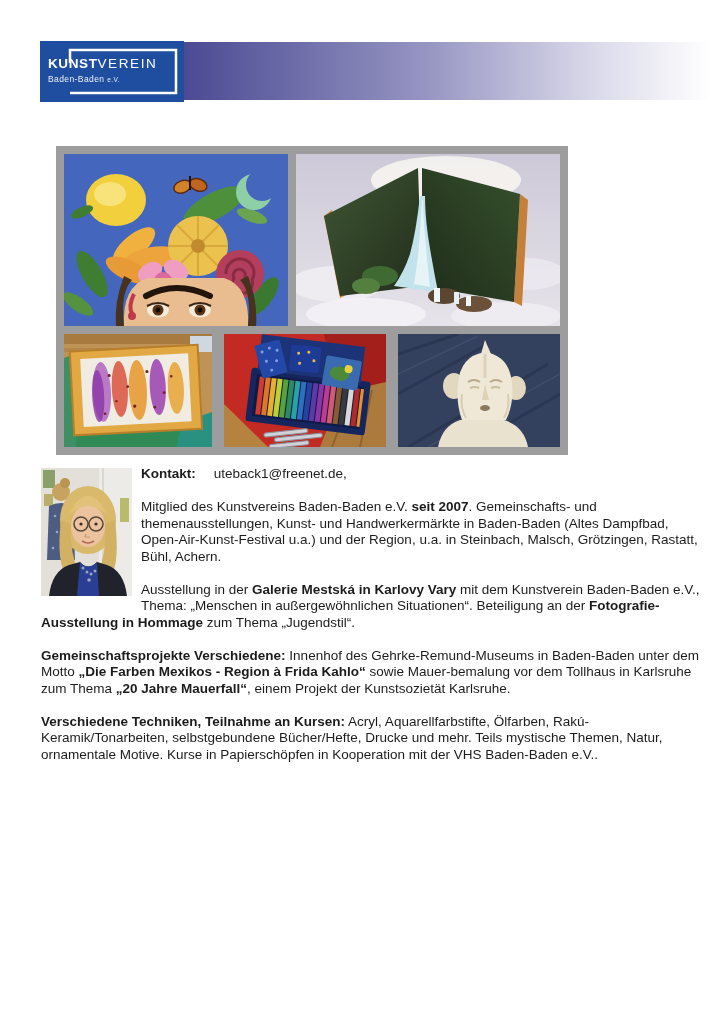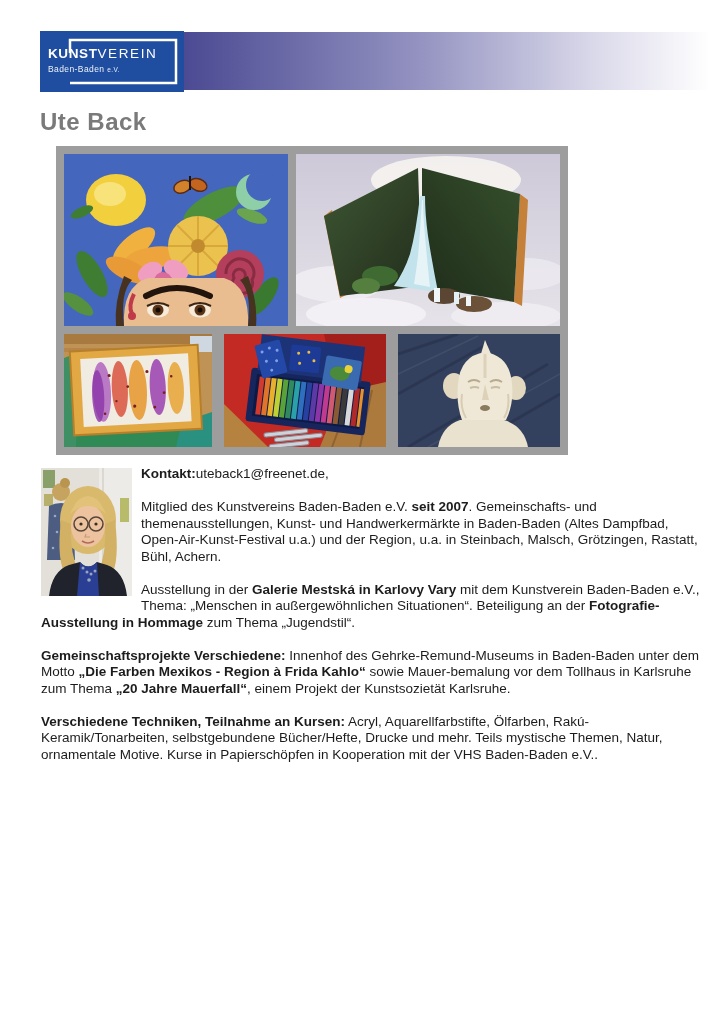--- a/index.html
+++ b/index.html
@@ -4,21 +4,21 @@
 <style>
   * { margin:0; padding:0; box-sizing:border-box; }
   html,body { background:#ffffff; }
   body { font-family:"Liberation Sans", sans-serif; }
   .page {
     position:relative; width:724px; height:1024px; background:#fff;
     overflow:hidden; color:var(--text-black,#1c1c1c);
   }
 
   
-  .header { position:absolute; left:40px; top:31px; width:670px; height:61px; display:flex; }
+  .header { position:absolute; left:40px; top:41px; width:670px; height:61px; display:flex; }
   .logo { position:relative; flex:none; width:144px; height:61px; background:var(--logo-blue,#1f4da0); }
   .logo-frame { position:absolute; inset:0; width:100%; height:100%; }
   .logo-text { position:absolute; left:8px; top:16px; color:#fff; line-height:1; white-space:nowrap; }
   .logo-brand { font-size:13.5px; letter-spacing:1.6px; }
   .logo-brand b { font-weight:bold; letter-spacing:0.6px; }
   .logo-sub { font-size:8.5px; margin-top:4px; letter-spacing:0.4px; opacity:.92; }
   .logo-sub .ev { font-size:6.5px; }
   .band { flex:1; margin:1px 0 2px 0;
     background:linear-gradient(to right, var(--band-purple,#4b4a93) 0%, #9493c1 45%, #dad9ea 78%, #ffffff 100%); }
 
@@ -37,21 +37,21 @@
   .c-row figure svg { display:block; width:100%; height:100%; }
   .fig-frida { width:224px; } .fig-book { width:264px; }
   .fig-paper { width:148px; } .fig-pencils { width:162px; } .fig-sculpture { width:162px; }
 
   
   .content { position:absolute; left:41px; top:466px; width:659px;
     font-size:13.5px; line-height:16.5px; }
   .portrait { float:left; width:91px; height:128px; margin:2px 9px 6px 0; overflow:hidden; }
   .portrait svg { display:block; width:100%; height:100%; }
   .contact-line { margin-bottom:16.5px; }
-  .contact-label { font-weight:bold; }
+  .contact-label { font-weight:bold; margin-right:18px; }
   .vita-line b, .para b, .contact-label { font-weight:bold; }
   .para { margin-top:16.5px; }
   .vita { margin-bottom:0; }
 </style>
 </head>
 <body>
 
 <div class="page">
 
   <div class="header">
@@ -60,21 +60,20 @@
         <path d="M30 22 L30 9 L136 9 L136 52 L30 52" fill="none" stroke="#ffffff" stroke-width="2.5"></path>
       </svg>
       <div class="logo-text">
         <div class="logo-brand"><b>KUNST</b><span>VEREIN</span></div>
         <div class="logo-sub"><span>Baden-Baden</span> <span class="ev">e.V.</span></div>
       </div>
     </div>
     <div class="band"></div>
   </div>
 
-  <h1 class="title">Ute Back</h1>
 
   <div class="collage">
     <div class="c-row top">
 
       <figure class="fig-frida">
         <svg viewBox="0 0 224 172" preserveAspectRatio="none">
           <rect width="224" height="172" fill="#4566bd"></rect>
           <ellipse cx="52" cy="46" rx="30" ry="26" fill="#f2cf3d"></ellipse>
           <ellipse cx="46" cy="40" rx="16" ry="12" fill="#f8e27a"></ellipse>
           <ellipse cx="18" cy="58" rx="12" ry="5" fill="#3f7d33" transform="rotate(-25 18 58)"></ellipse>

